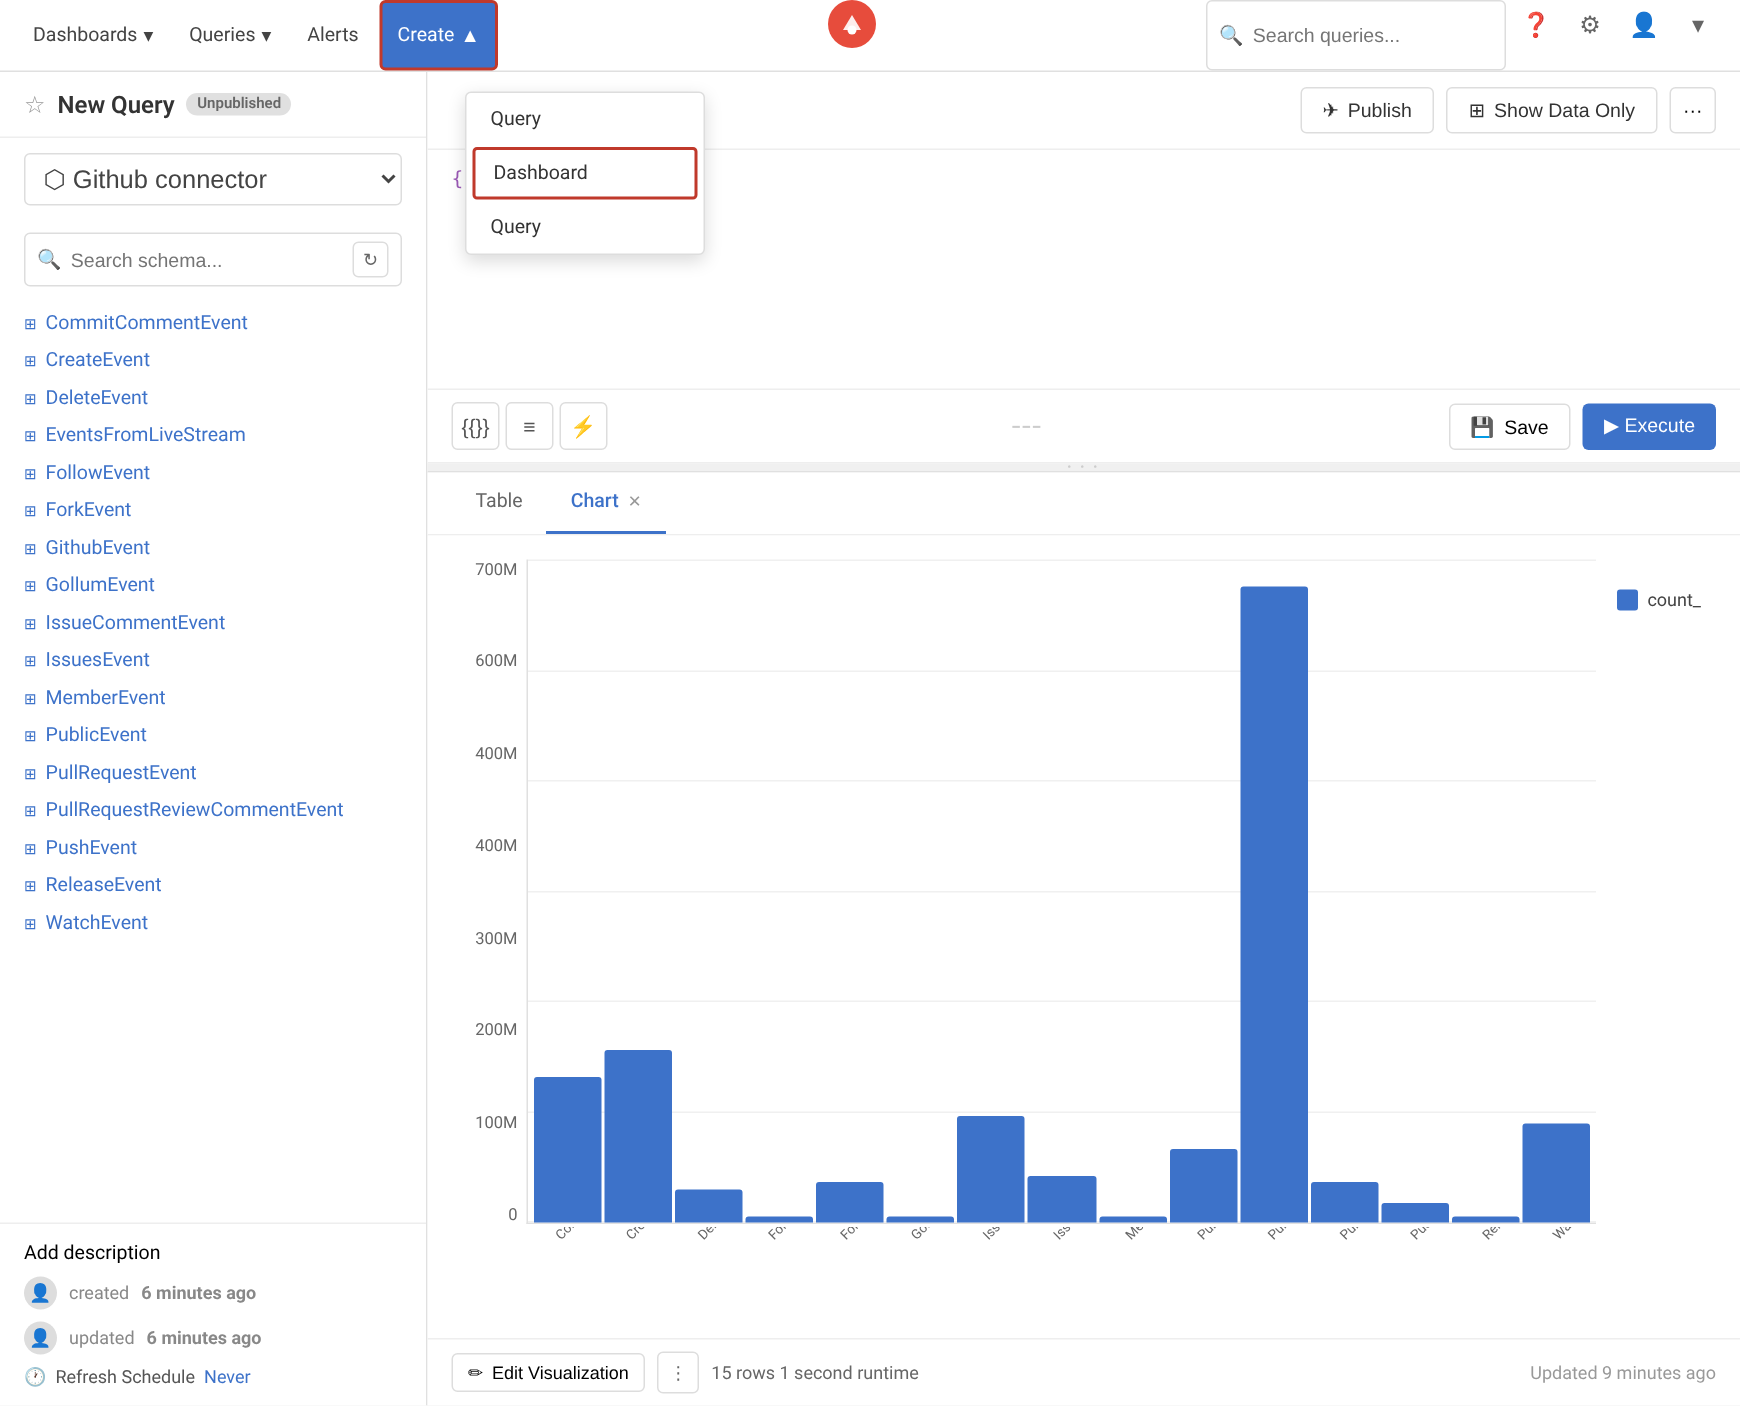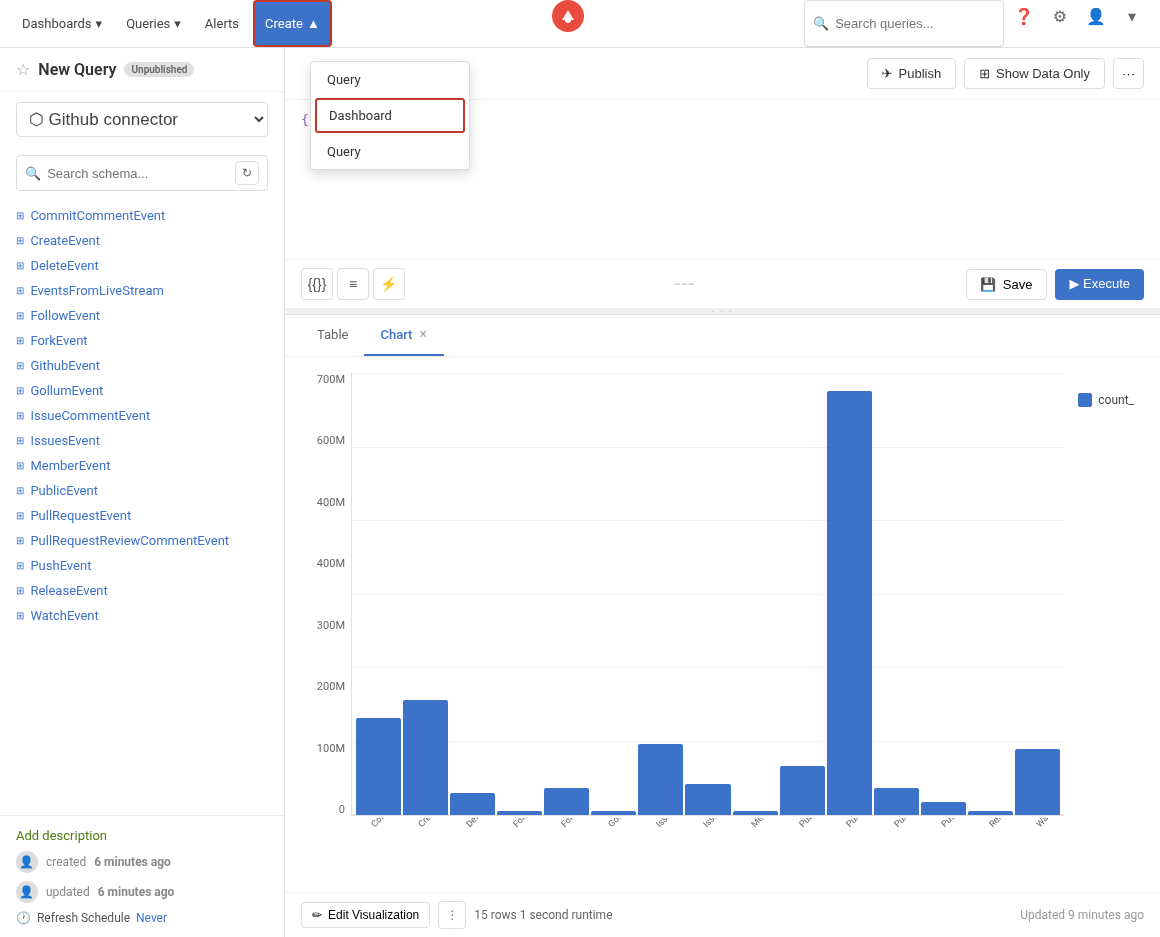--- a/index.html
+++ b/index.html
@@ -38,21 +38,21 @@
     .star-icon { color: #999; font-size: 16px; cursor: pointer; }
     .unpublished-badge { background: #e0e0e0; color: #666; font-size: 10px; padding: 2px 7px; border-radius: 10px; }
     .schema-select { margin: 10px 16px; }
     .schema-select select { width: 100%; border: 1px solid #ddd; border-radius: 4px; padding: 6px 8px; font-size: 17px; background: #fff; color: #444; }
     .schema-search { display: flex; align-items: center; gap: 6px; margin: 8px 16px; border: 1px solid #ddd; border-radius: 4px; padding: 5px 8px; }
     .schema-search input { border: none; outline: none; font-size: 13px; flex: 1; }
     .refresh-btn { width: 24px; height: 24px; display: flex; align-items: center; justify-content: center; cursor: pointer; color: #666; border: 1px solid #ddd; border-radius: 4px; font-size: 12px; }
     .schema-list { flex: 1; overflow-y: auto; padding: 4px 0; }
     .schema-item { display: flex; align-items: center; gap: 6px; padding: 5px 16px; cursor: pointer; font-size: 13px; color: #3d72c9; }
     .sidebar-footer { padding: 12px 16px; border-top: 1px solid #eee; }
-    .add-desc { color: #4d7c0f; font-size: 13px; cursor: pointer; }
+    .add-desc { color: #000000; font-size: 13px; cursor: pointer; }
     .user-row { display: flex; align-items: center; gap: 8px; margin-top: 8px; font-size: 12px; color: #888; }
     .avatar { width: 22px; height: 22px; border-radius: 50%; background: #ddd; display: flex; align-items: center; justify-content: center; }
     .refresh-schedule { display: flex; align-items: center; gap: 6px; margin-top: 8px; font-size: 12px; color: #555; cursor: pointer; }
     .refresh-link { color: #3d72c9; text-decoration: none; cursor: pointer; }
 
     
     .main { flex: 1; display: flex; flex-direction: column; overflow: hidden; background: #f8f8f8; }
 
     
     .query-header { background: #fff; padding: 10px 16px; border-bottom: 1px solid #eee; display: flex; align-items: center; justify-content: flex-end; gap: 8px; }

